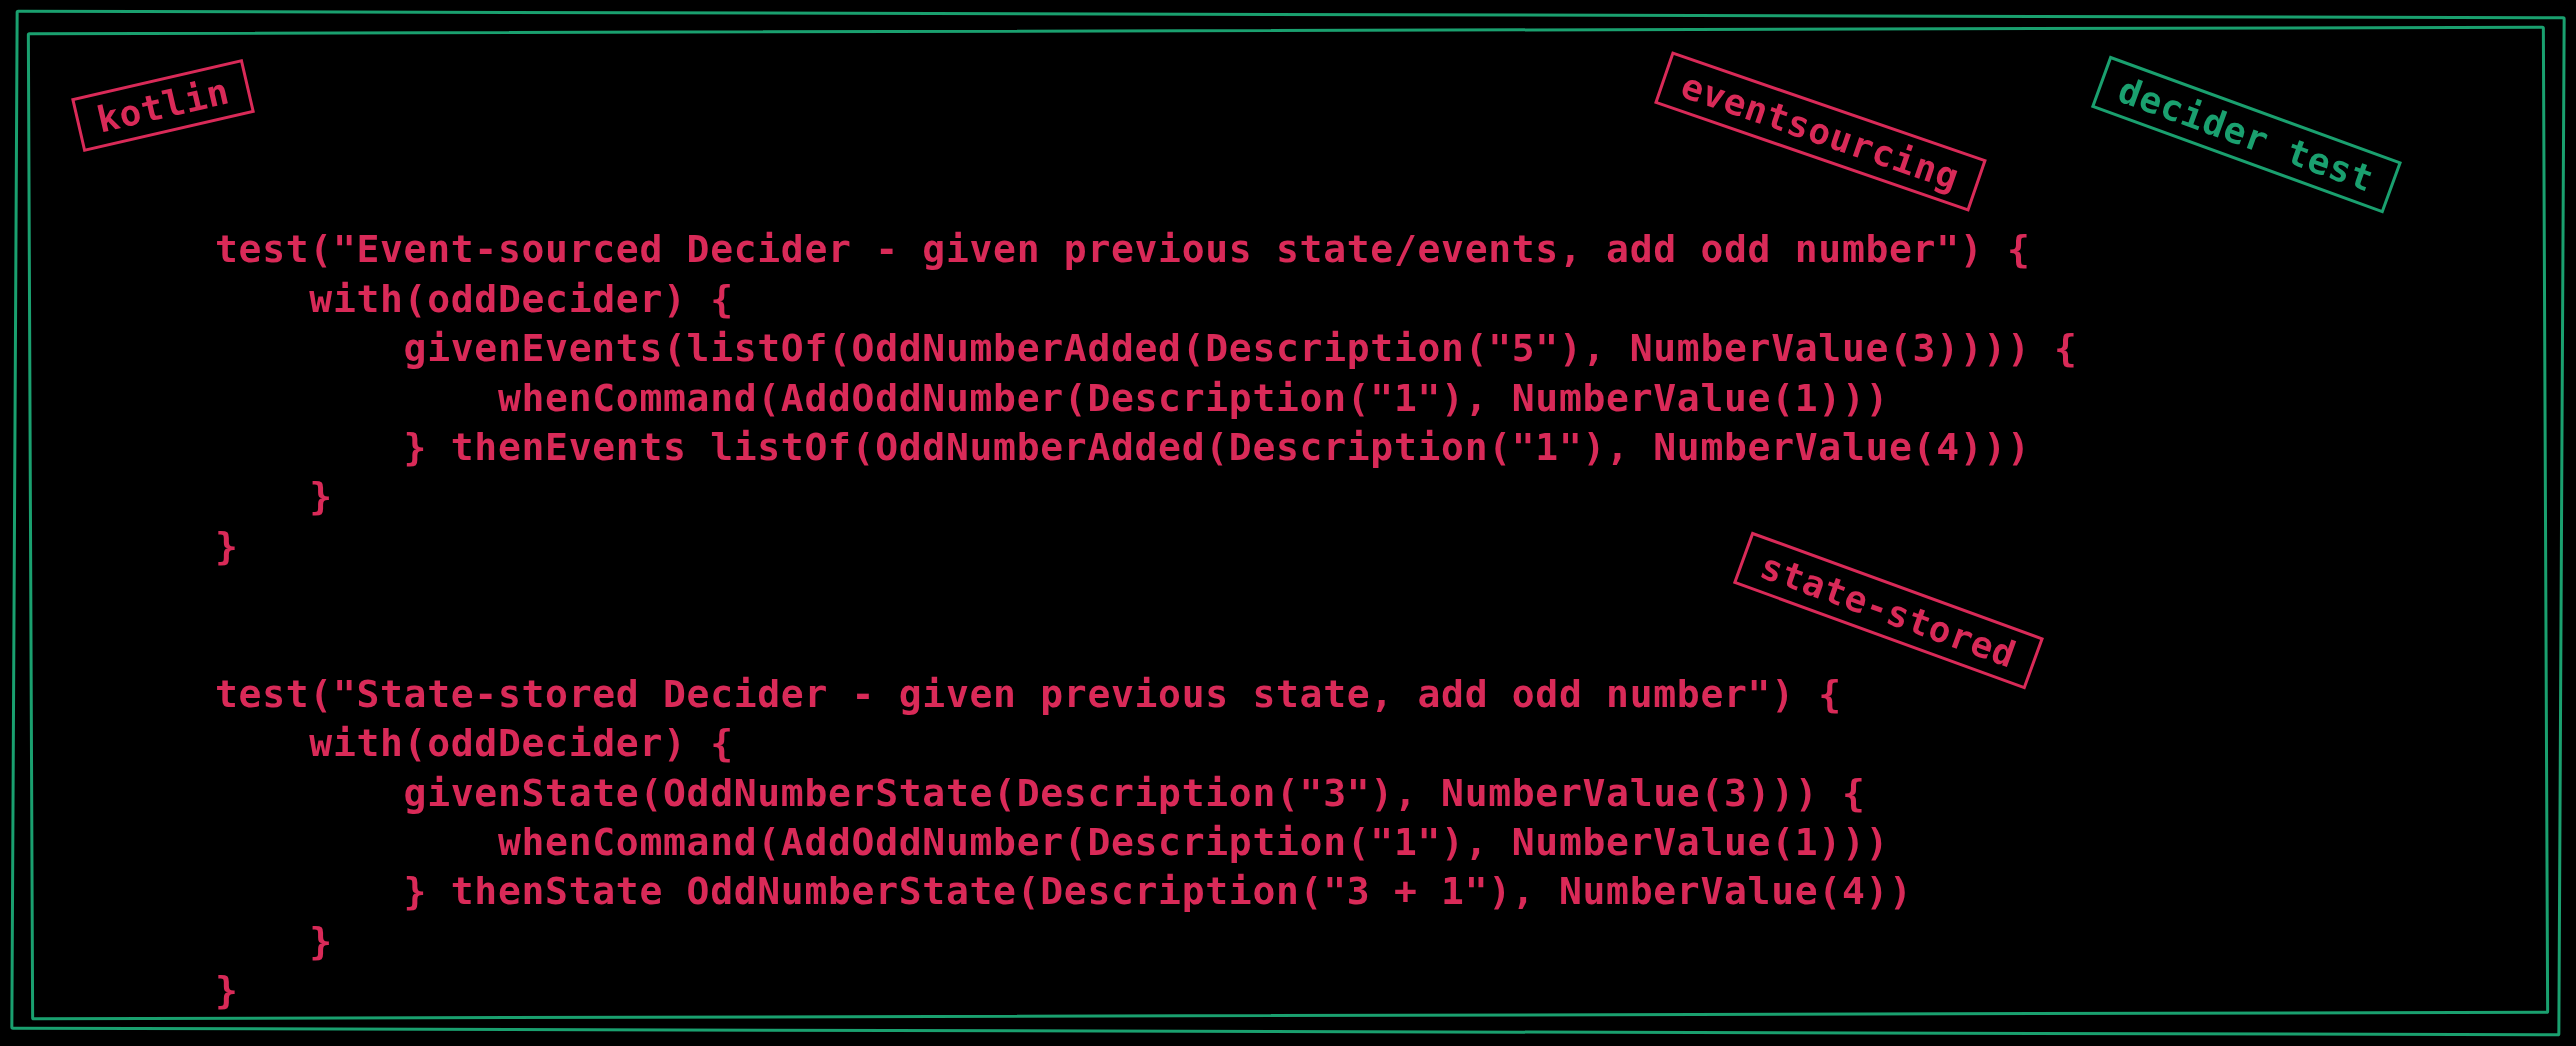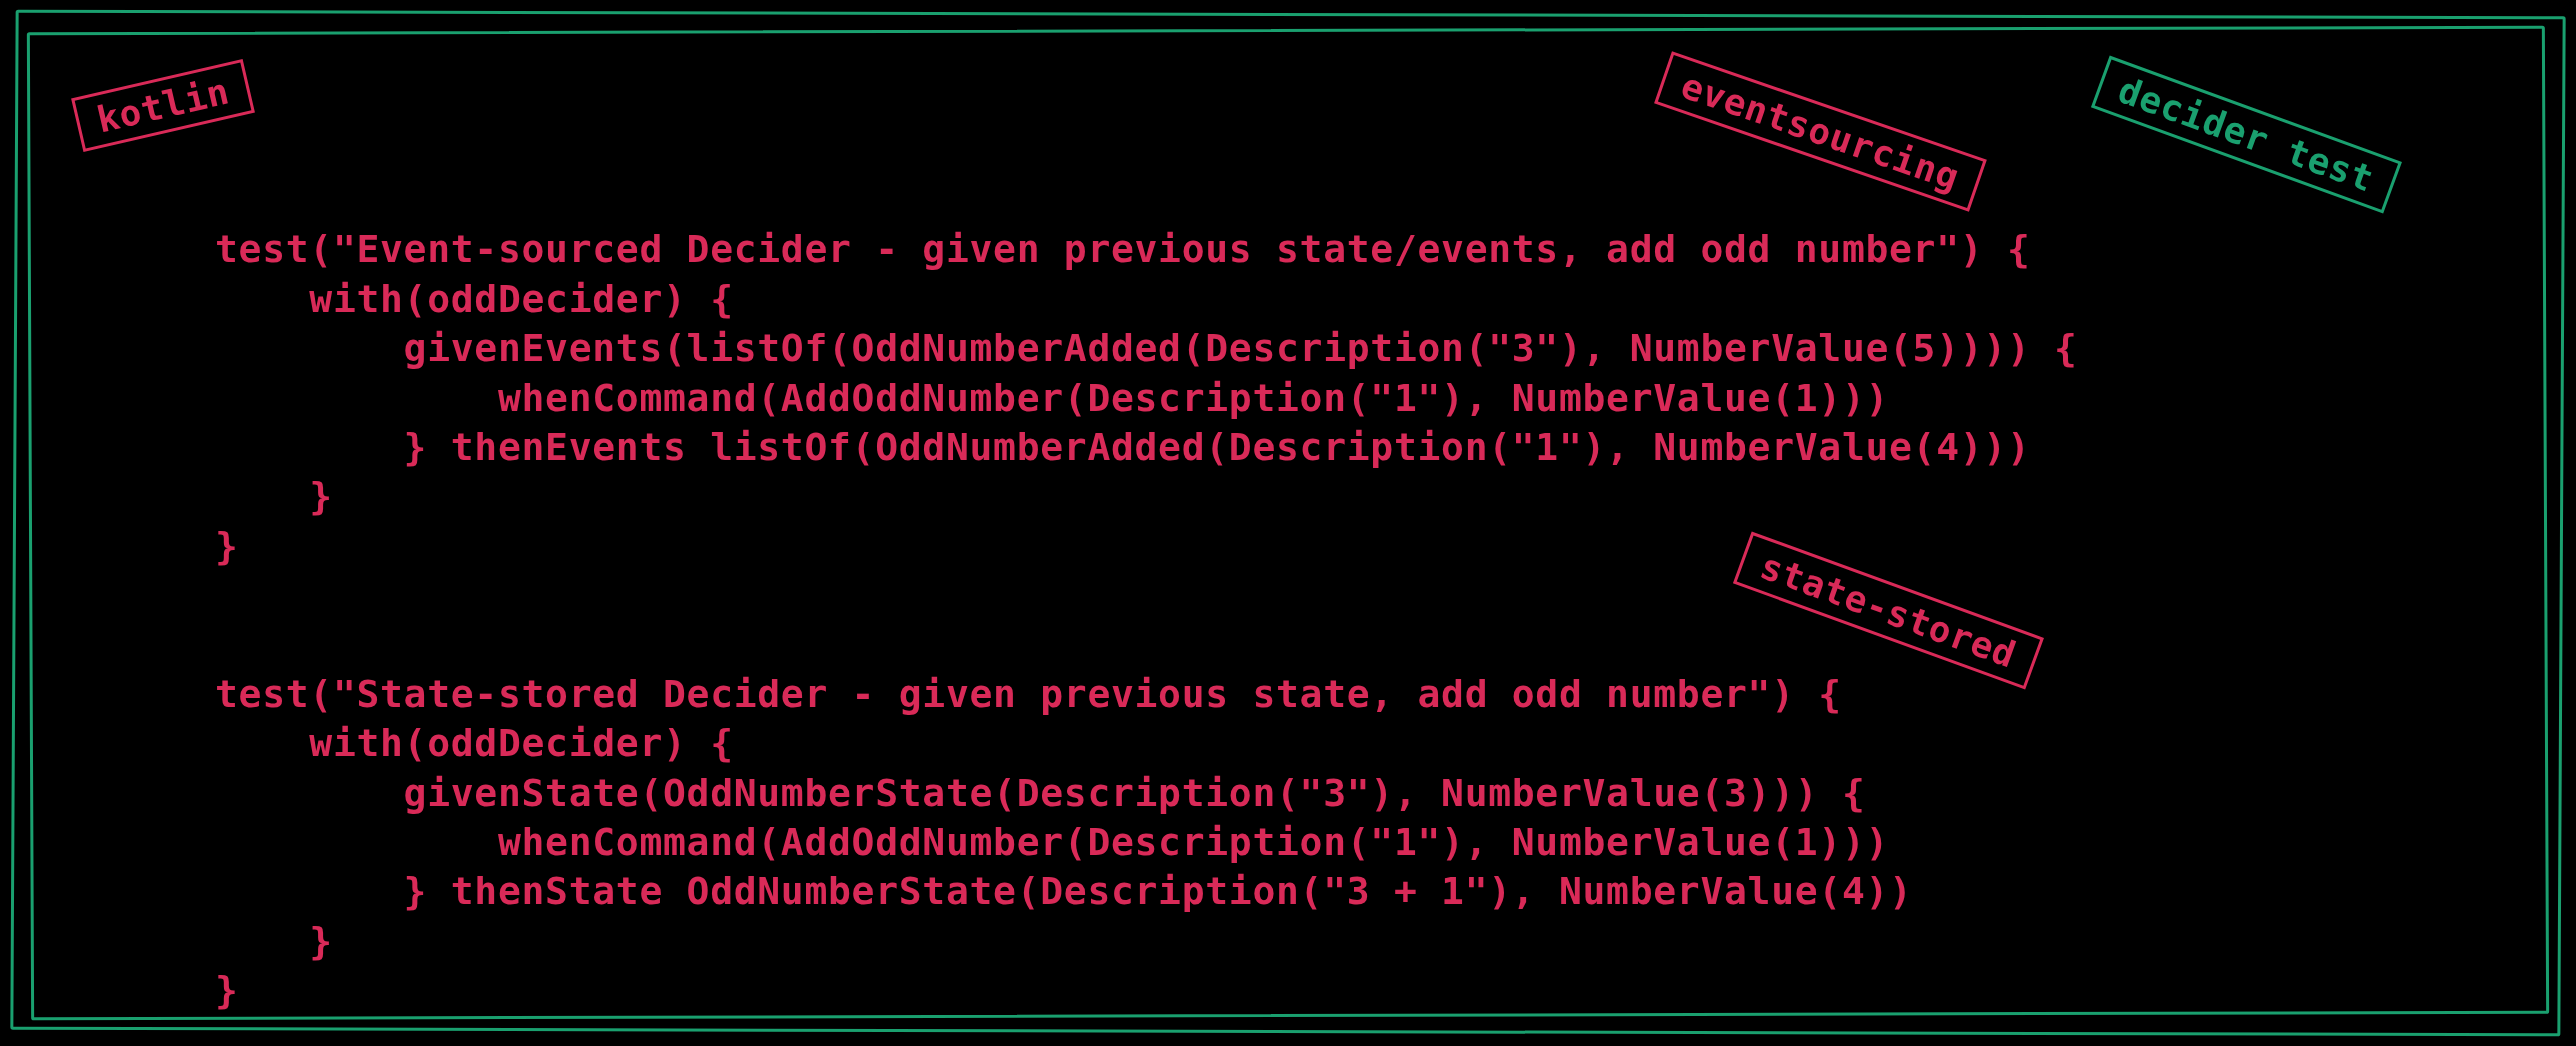--- a/index.html
+++ b/index.html
@@ -70,21 +70,21 @@
 <div class="frame-inner"></div>
 
 <div class="tag tag-pink tag-kotlin">kotlin</div>
 <div class="tag tag-pink tag-eventsource">eventsourcing</div>
 <div class="tag tag-green tag-decider">decider test</div>
 <div class="tag tag-pink tag-statestored">state-stored</div>
 
 <div class="code">
 <span>test("Event-sourced Decider - given previous state/events, add odd number") {</span>
 <span>    with(oddDecider) {</span>
-<span>        givenEvents(listOf(OddNumberAdded(Description("3"), NumberValue(5)))) {</span>
+<span>        givenEvents(listOf(OddNumberAdded(Description("5"), NumberValue(3)))) {</span>
 <span>            whenCommand(AddOddNumber(Description("1"), NumberValue(1)))</span>
 <span>        } thenEvents listOf(OddNumberAdded(Description("1"), NumberValue(4)))</span>
 <span>    }</span>
 <span>}</span>
 
 
 <span>test("State-stored Decider - given previous state, add odd number") {</span>
 <span>    with(oddDecider) {</span>
 <span>        givenState(OddNumberState(Description("3"), NumberValue(3))) {</span>
 <span>            whenCommand(AddOddNumber(Description("1"), NumberValue(1)))</span>

